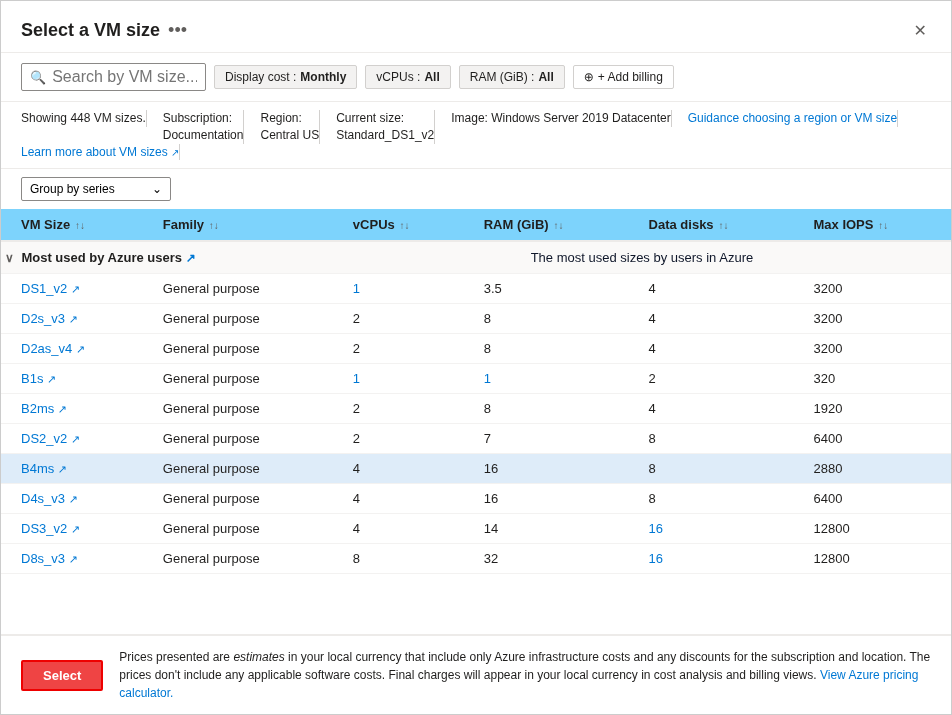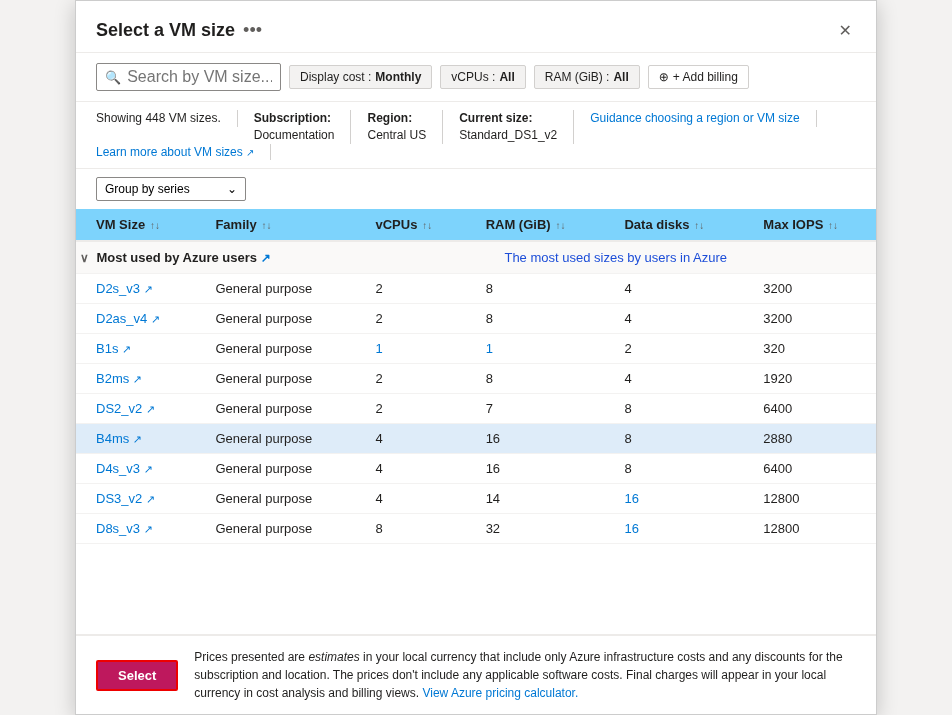--- a/index.html
+++ b/index.html
@@ -6,21 +6,21 @@
     body {
       font-family: 'Segoe UI', Arial, sans-serif;
       font-size: 13px;
       background: #f3f2f1;
       display: flex;
       justify-content: center;
       align-items: center;
       min-height: 100vh;
     }
     .dialog {
-      width: 802px;
+      width: 952px;
       min-height: 715px;
       background: #fff;
       border: 1px solid #ccc;
       box-shadow: 0 4px 20px rgba(0,0,0,0.2);
       display: flex;
       flex-direction: column;
     }
     .dialog-header {
       display: flex;
       align-items: center;
@@ -104,32 +104,31 @@
     }
     .info-bar {
       display: flex;
       align-items: flex-start;
       padding: 8px 20px;
       gap: 0;
       border-bottom: 1px solid #edebe9;
       flex-wrap: wrap;
     }
     .info-item {
-      padding-right: 16px;
       margin-right: 16px;
       border-right: 1px solid #d2d0ce;
       font-size: 12px;
       color: #201f1e;
       line-height: 1.4;
     }
     .info-item:last-child {
       border-right: none;
     }
     .info-item .label {
-      font-weight: 700;
+      font-weight: 400;
       display: block;
     }
     .info-item a {
       color: #0078d4;
       text-decoration: none;
       font-size: 12px;
     }
     .group-by-row {
       padding: 8px 20px;
     }
@@ -204,21 +203,21 @@
     }
     .footer {
       display: flex;
       align-items: center;
       padding: 12px 20px;
       gap: 16px;
       border-top: 1px solid #edebe9;
       background: #fff;
     }
     .select-btn {
-      background: #be185d;
+      background: #ef4444;
       color: #fff;
       border: 2px solid #e00;
       border-radius: 2px;
       padding: 6px 20px;
       font-size: 13px;
       font-weight: 600;
       cursor: pointer;
       white-space: nowrap;
     }
     .footer-text {
@@ -282,20 +281,23 @@
       <span class="label">Subscription:</span>
       <span>Documentation</span>
     </div>
     <div class="info-item">
       <span class="label">Region:</span>
       <span>Central US</span>
     </div>
     <div class="info-item">
       <span class="label">Current size:</span>
       <span>Standard_DS1_v2</span>
+    </div>
+    <div class="info-item">
+      <span>Image: Windows Server 2019 Datacenter</span>
     </div>
     <div class="info-item">
       <a href="#">Guidance choosing a region or VM size</a>
     </div>
     <div class="info-item" style="border-right:1px solid #d2d0ce;">
       <a href="#">Learn more about VM sizes</a>
       <span style="color:#0078d4;font-size:10px;">↗</span>
     </div>
   </div>
 
@@ -330,22 +332,33 @@
           </th>
         </tr>
       </thead>
       <tbody id="table-body">
       <tr class="group-row">
   <td colspan="2">
     <span class="collapse-icon">∨</span>
     <span style="font-weight:600;">Most used by Azure users</span>
     <span class="group-trend"> ↗</span>
   </td>
-  <td colspan="4" style="font-weight:normal;color:#1d4ed8;text-align:center;">The most used sizes by users in Azure</td>
+  <td colspan="4" style="font-weight:normal;color:#0f172a;text-align:center;">The most used sizes by users in Azure</td>
 </tr>
+          <tr>
+    <td style="background:">
+      <a href="#" class="vm-name-link">DS1_v2</a>
+      <span class="trend-icon"> ↗</span>
+    </td>
+    <td style="background:">General purpose</td>
+    <td style="color:#0078d4;background:">1</td>
+    <td style="color:#201f1e;background:">3.5</td>
+    <td style="color:#201f1e;background:">4</td>
+    <td style="background:">3200</td>
+  </tr>
           <tr>
     <td style="background:">
       <a href="#" class="vm-name-link">D2s_v3</a>
       <span class="trend-icon"> ↗</span>
     </td>
     <td style="background:">General purpose</td>
     <td style="color:#201f1e;background:">2</td>
     <td style="color:#201f1e;background:">8</td>
     <td style="color:#201f1e;background:">4</td>
     <td style="background:">3200</td>

